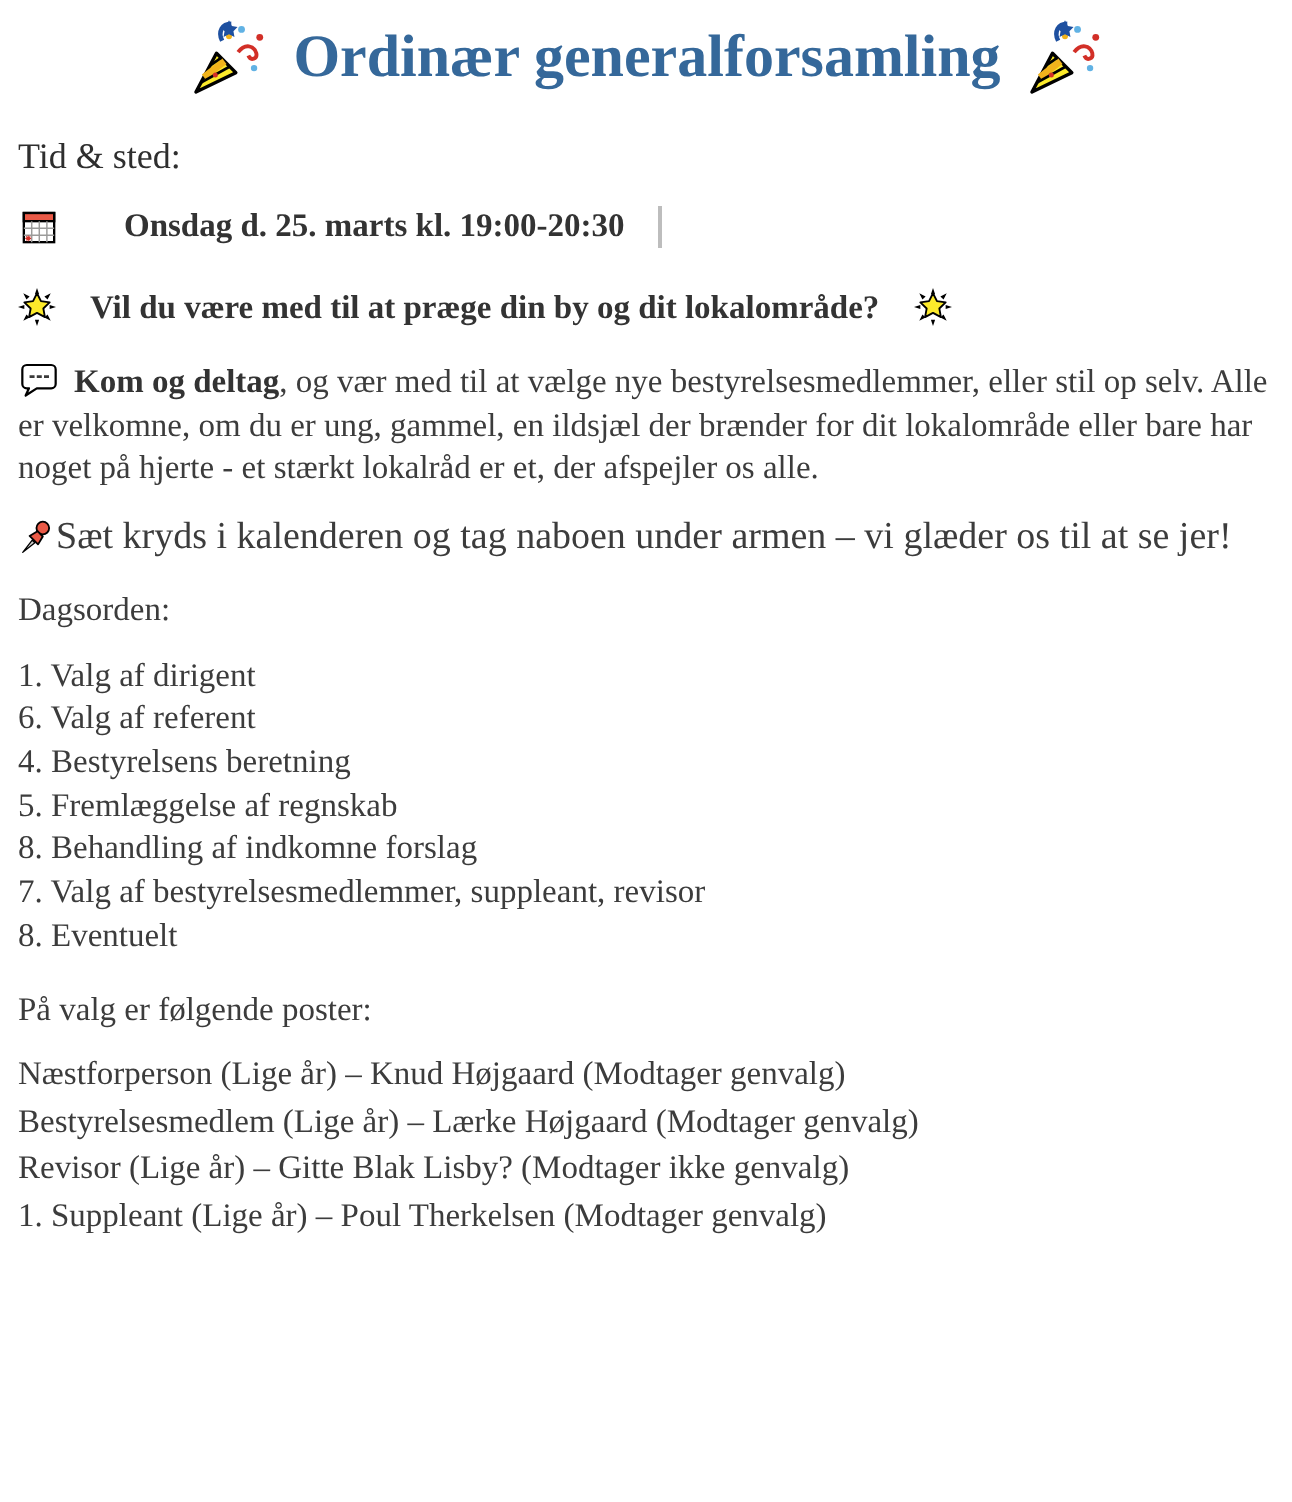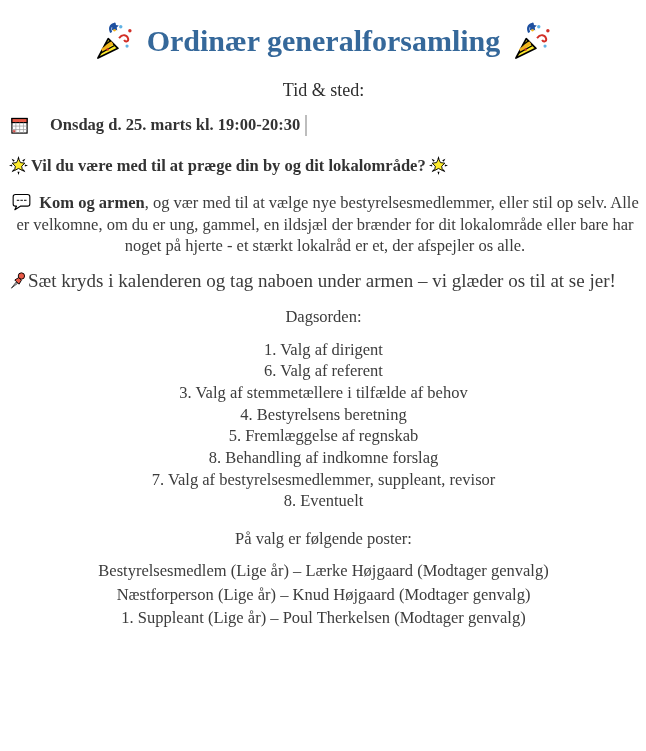--- a/index.html
+++ b/index.html
@@ -2,50 +2,50 @@
 <html><head>
 <meta charset="utf-8">
 <style>
   * { margin: 0; padding: 0; box-sizing: border-box; }
   html, body { width: 646px; height: 751px; background: #ffffff; overflow: hidden; }
   body {
     font-family: "Liberation Serif", "DejaVu Serif", serif;
     color: #3c3c3c;
     -webkit-font-smoothing: antialiased;
   }
-  .page { padding: 20px 8px 0 9px; width: 646px; height: 751px; text-align: center; }
+  .page { padding: 8px 8px 0 9px; width: 646px; height: 751px; }
 
   .title-row {
     display: flex; justify-content: center; align-items: center;
     gap: 12px; height: 42px;
   }
   .title-text {
     font-size: 30px; font-weight: bold; color: #35689A;
     line-height: 40px; white-space: nowrap;
   }
 
   .doc-heading {
     margin-top: 62px; font-size: 18px; font-weight: bold;
     color: #2e2e2e; line-height: 22px;
   }
   .sub-heading {
     margin-top: 17px; font-size: 18px; font-weight: normal;
     color: #2e2e2e; line-height: 23px;
   }
 
-  .icon-row { display: flex; align-items: center; gap: 20px; height: 22px; }
+  .icon-row { display: flex; align-items: center; gap: 32px; height: 22px; }
   .icon-row.first { margin-top: 12px; }
   .icon-row.second { margin-top: 2px; }
   .icon-cell { width: 21px; display: flex; justify-content: center; align-items: center; flex: 0 0 21px; }
   .bold-line { font-size: 16.5px; font-weight: bold; color: #333; white-space: nowrap; }
 
   .caret { display: inline-block; width: 1.5px; height: 21px; background: #bdbdbd; margin-left: 3px; }
 
   .tagline {
-    margin-top: 18px; display: flex; align-items: center; gap: 3px;
+    margin-top: 18px; display: flex; align-items: center; gap: 17px;
     font-size: 16.5px; font-weight: bold; color: #333; line-height: 23px;
   }
 
   .invite {
     margin-top: 15px; font-size: 16.5px; line-height: 21.5px;
     color: #3c3c3c; width: 632px;
   }
   .invite .inline-icon { vertical-align: -4px; margin-right: 7px; }
   .invite b { color: #333; }
 
@@ -140,43 +140,43 @@
         <use href="#glowing-star"></use>
       </svg>
     <span>Vil du være med til at præge din by og dit lokalområde?</span>
     <svg width="19" height="19" viewBox="0 0 72 72">
         <use href="#glowing-star"></use>
       </svg>
   </div>
 
   <p class="invite"><svg class="inline-icon" width="21" height="20" viewBox="0 0 72 72" style="display:inline">
         <use href="#speech-balloon"></use>
-      </svg><b>Kom og armen</b><span>, og vær med til at vælge nye bestyrelsesmedlemmer, eller stil op selv. Alle er velkomne, om du er ung, gammel, en ildsjæl der brænder for dit lokalområde eller bare har noget på hjerte - et stærkt lokalråd er et, der afspejler os alle.</span></p>
+      </svg><b>Kom og deltag</b><span>, og vær med til at vælge nye bestyrelsesmedlemmer, eller stil op selv. Alle er velkomne, om du er ung, gammel, en ildsjæl der brænder for dit lokalområde eller bare har noget på hjerte - et stærkt lokalråd er et, der afspejler os alle.</span></p>
 
   <div class="reminder">
     <svg width="19" height="19" viewBox="0 0 72 72">
         <use href="#pushpin"></use>
       </svg>
     <span>Sæt kryds i kalenderen og tag naboen under armen – vi glæder os til at se jer!</span>
   </div>
 
   <div class="agenda-label">Dagsorden:</div>
 
   <div class="agenda">
     <div class="agenda-item">1. Valg af dirigent</div>
     <div class="agenda-item">6. Valg af referent</div>
-    <div class="agenda-item">3. Valg af stemmetællere i tilfælde af behov</div>
     <div class="agenda-item">4. Bestyrelsens beretning</div>
     <div class="agenda-item">5. Fremlæggelse af regnskab</div>
     <div class="agenda-item">8. Behandling af indkomne forslag</div>
     <div class="agenda-item">7. Valg af bestyrelsesmedlemmer, suppleant, revisor</div>
     <div class="agenda-item">8. Eventuelt</div>
   </div>
 
   <div class="positions-label">På valg er følgende poster:</div>
 
   <div class="positions">
+    <div class="position-item">Næstforperson (Lige år) – Knud Højgaard (Modtager genvalg)</div>
     <div class="position-item">Bestyrelsesmedlem (Lige år) – Lærke Højgaard (Modtager genvalg)</div>
-    <div class="position-item">Næstforperson (Lige år) – Knud Højgaard (Modtager genvalg)</div>
+    <div class="position-item">Revisor (Lige år) – Gitte Blak Lisby? (Modtager ikke genvalg)</div>
     <div class="position-item">1. Suppleant (Lige år) – Poul Therkelsen (Modtager genvalg)</div>
   </div>
 
 </div>
 
 </body></html>

